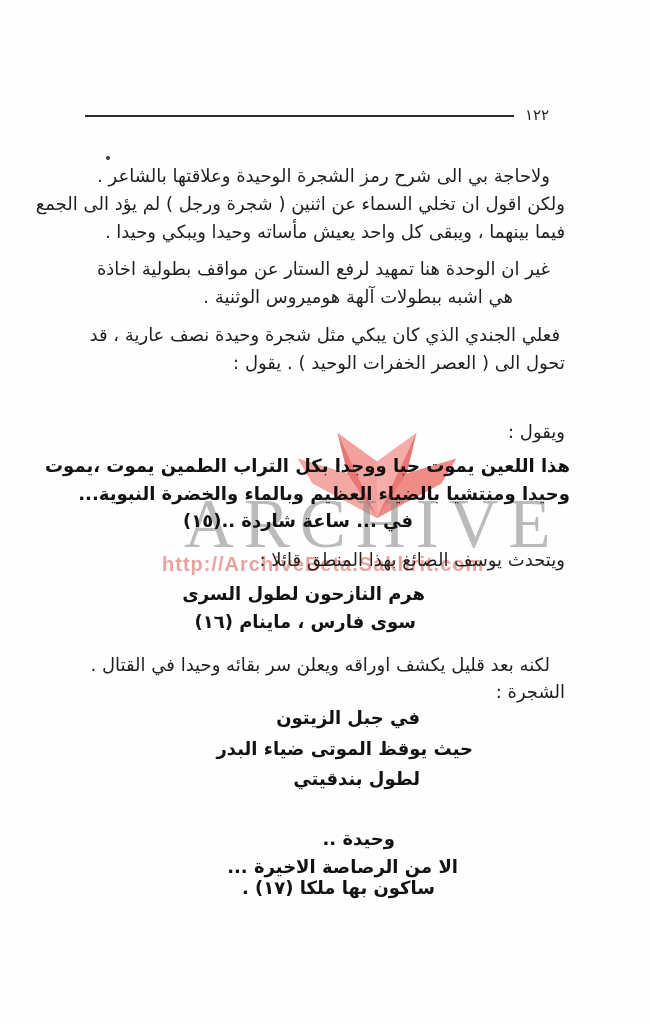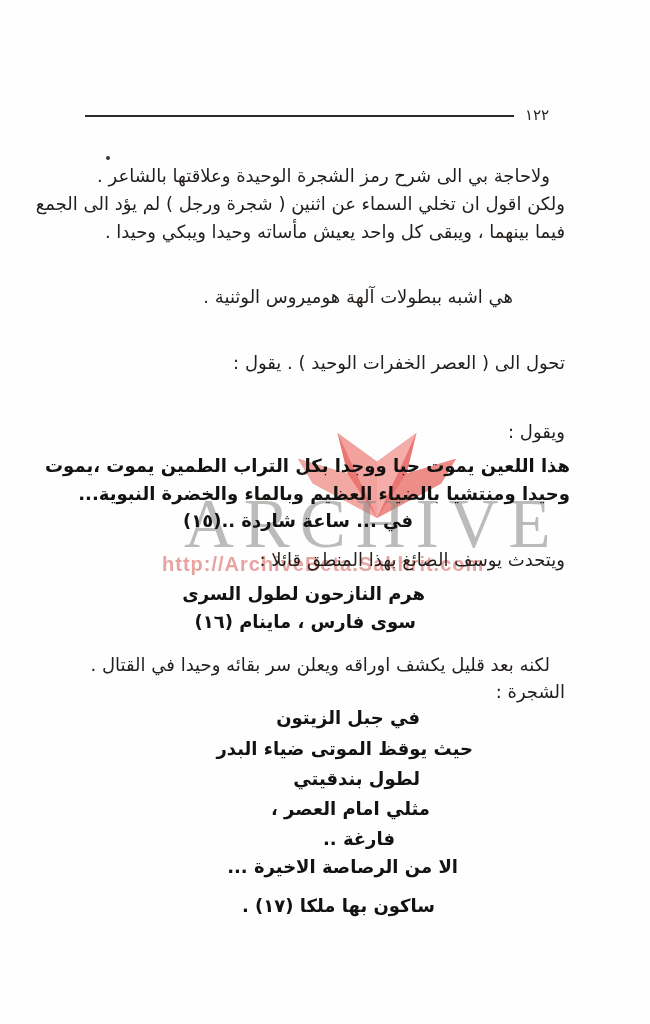--- a/index.html
+++ b/index.html
@@ -62,40 +62,41 @@
     <path d="M85 90 L20 55 L5 30 L55 45 Z" fill="#f4aba4" opacity="0.75"></path>
     <path d="M85 90 L150 55 L165 30 L115 45 Z" fill="#ee7d76" opacity="0.75"></path>
   </svg>
   <div class="wm wm-brand">ARCHIVE</div>
   <div class="wm wm-url">http://ArchiveBeta.Sakhrit.com</div>
 
   <div class="tline" style="top:164px;right:100px">ولاحاجة بي الى شرح رمز الشجرة الوحيدة وعلاقتها بالشاعر .</div>
   <div class="tline" style="top:192px;right:85px">ولكن اقول ان تخلي السماء عن اثنين ( شجرة ورجل ) لم يؤد الى الجمع</div>
   <div class="tline" style="top:220px;right:85px">فيما بينهما ، ويبقى كل واحد يعيش مأساته وحيدا ويبكي وحيدا .</div>
 
+  <div class="tline" style="top:257px;right:100px">غير ان الوحدة هنا تمهيد لرفع الستار عن مواقف بطولية اخاذة</div>
   <div class="tline" style="top:285px;right:137px">هي اشبه ببطولات آلهة هوميروس الوثنية .</div>
 
+  <div class="tline" style="top:323px;right:90px">فعلي الجندي الذي كان يبكي مثل شجرة وحيدة نصف عارية ، قد</div>
   <div class="tline" style="top:351px;right:85px">تحول الى ( العصر الخفرات الوحيد ) . يقول :</div>
 
 
   <div class="tline" style="top:420px;right:85px">ويقول :</div>
 
   <div class="tline bold" style="top:454px;right:80px">هذا اللعين يموت حبا ووجدا بكل التراب الطمين يموت ،يموت</div>
   <div class="tline bold" style="top:482px;right:80px">وحيدا ومنتشيا بالضياء العظيم وبالماء والخضرة النبوية...</div>
   <div class="tline bold" style="top:509px;right:237px">في ... ساعة شاردة ..(١٥)</div>
 
   <div class="tline" style="top:548px;right:85px">ويتحدث يوسف الصائغ بهذا المنطق قائلا :</div>
 
   <div class="tline bold" style="top:582px;right:225px">هرم النازحون لطول السرى</div>
   <div class="tline bold" style="top:610px;right:234px">سوى فارس ، ماينام (١٦)</div>
 
   <div class="tline" style="top:653px;right:100px">لكنه بعد قليل يكشف اوراقه ويعلن سر بقائه وحيدا في القتال .</div>
   <div class="tline" style="top:680px;right:85px">الشجرة :</div>
 
   <div class="tline bold" style="top:706px;right:230px">في جبل الزيتون</div>
   <div class="tline bold" style="top:737px;right:177px">حيث يوقظ الموتى ضياء البدر</div>
   <div class="tline bold" style="top:767px;right:230px">لطول بندقيتي</div>
-  <div class="tline bold" style="top:797px;right:220px">مثلي امام العصر ،</div>
-  <div class="tline bold" style="top:827px;right:255px">فارغة ..</div>
+  <div class="tline bold" style="top:827px;right:255px">وحيدة ..</div>
   <div class="tline bold" style="top:855px;right:192px">الا من الرصاصة الاخيرة ...</div>
-  <div class="tline bold" style="top:894px;right:215px">ساكون بها ملكا (١٧) .</div>
+  <div class="tline bold" style="top:876px;right:215px">ساكون بها ملكا (١٧) .</div>
 
 </div>
 
 </body></html>

